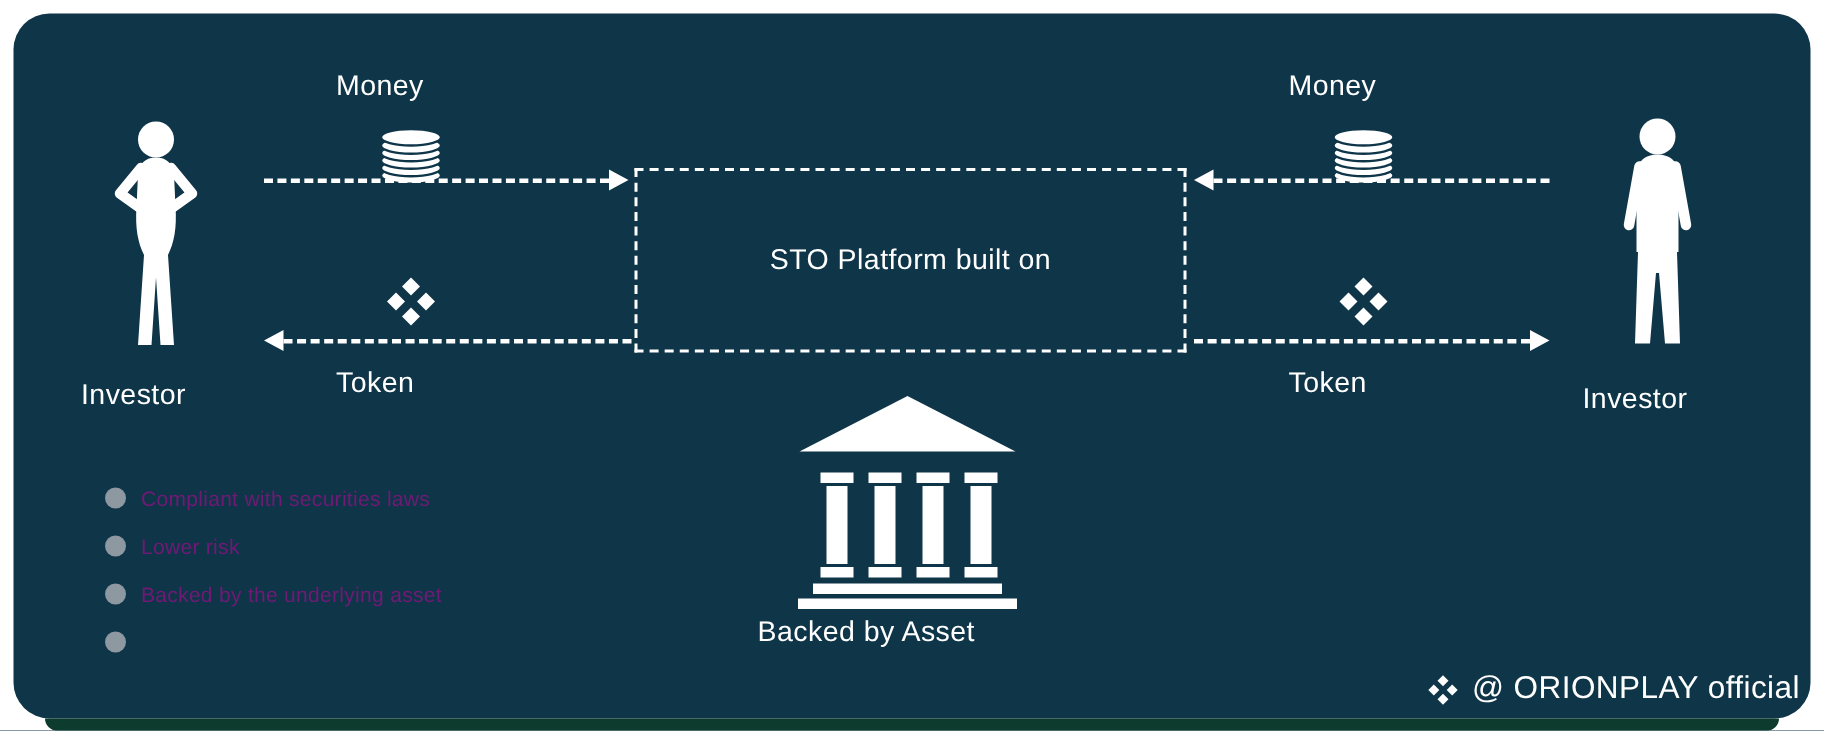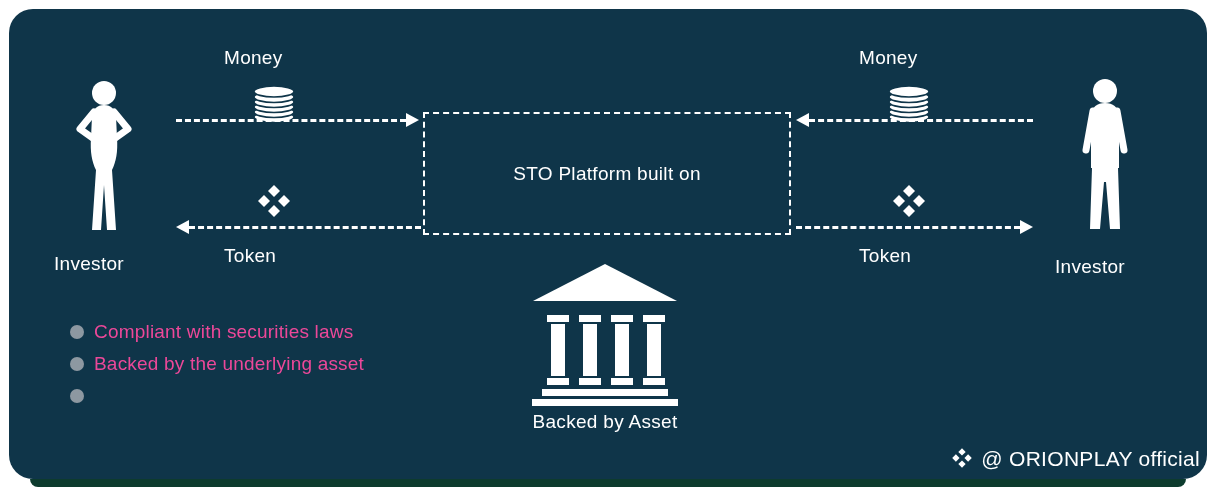--- a/index.html
+++ b/index.html
@@ -33,29 +33,29 @@
     border:2px dashed #ffffff;
     display:flex; flex-direction:column; align-items:center; justify-content:center;
     color:#ffffff; font-size:19px; line-height:31px; letter-spacing:.3px;
   }
   .benefits { position:absolute; left:70px; top:316px; }
   .benefit { display:flex; align-items:center; height:32px; }
   .bullet {
     width:14px; height:14px; border-radius:50%;
     background:#8d98a1; margin-right:10px; flex:0 0 auto;
   }
-  .benefit span { color:#ec4899; font-size:19px; letter-spacing:.2px; }
+  .benefit span { color:#701a75; font-size:14px; letter-spacing:.2px; }
   .footer {
     position:absolute; top:447px; right:16px;
-    display:flex; align-items:flex-start; gap:8px;
+    display:flex; align-items:flex-end; gap:8px;
     color:#ffffff; font-size:21px; letter-spacing:.3px;
   }
   .asset-lbl {
     position:absolute; left:505px; top:411px; width:200px;
-    color:#ffffff; font-size:19px; text-align:center; letter-spacing:.3px;
+    color:#ffffff; font-size:19px; letter-spacing:.3px;
   }
 </style>
 </head>
 <body>
 
 <div id="canvas">
   <div class="panel"></div>
   <div class="strip"></div>
 
   <svg class="abs" style="left:71px; top:80px;" width="66" height="152" viewBox="0 0 66 152">
@@ -157,20 +157,24 @@
   </svg>
   <div class="asset-lbl">Backed by Asset</div>
 
   <div class="benefits">
     <div class="benefit">
       <div class="bullet"></div>
       <span>Compliant with securities laws</span>
     </div>
     <div class="benefit">
       <div class="bullet"></div>
+      <span>Lower risk</span>
+    </div>
+    <div class="benefit">
+      <div class="bullet"></div>
       <span>Backed by the underlying asset</span>
     </div>
     <div class="benefit">
       <div class="bullet"></div>
     </div>
   </div>
 
   <div class="footer">
     <svg width="22" height="22" viewBox="0 0 36 36" fill="#ffffff">
       <path d="M18,2 L24,8 L18,14 L12,8 Z"></path>

